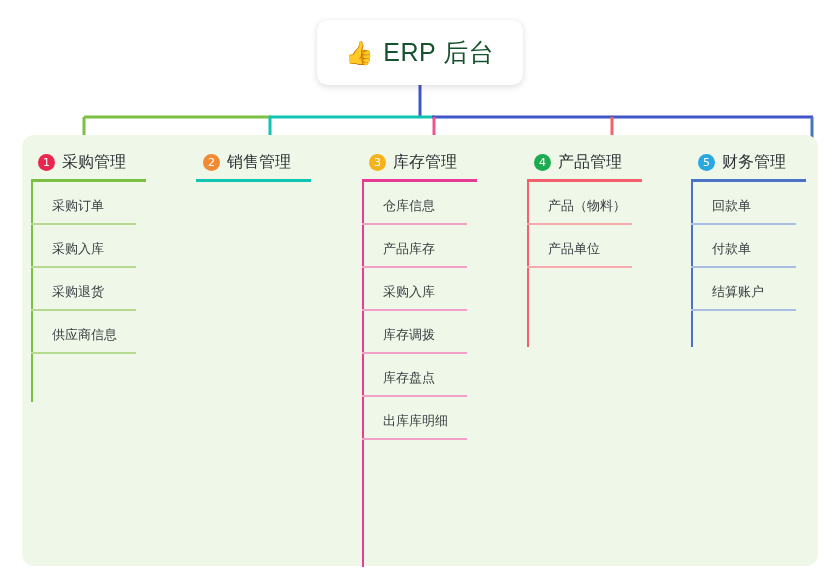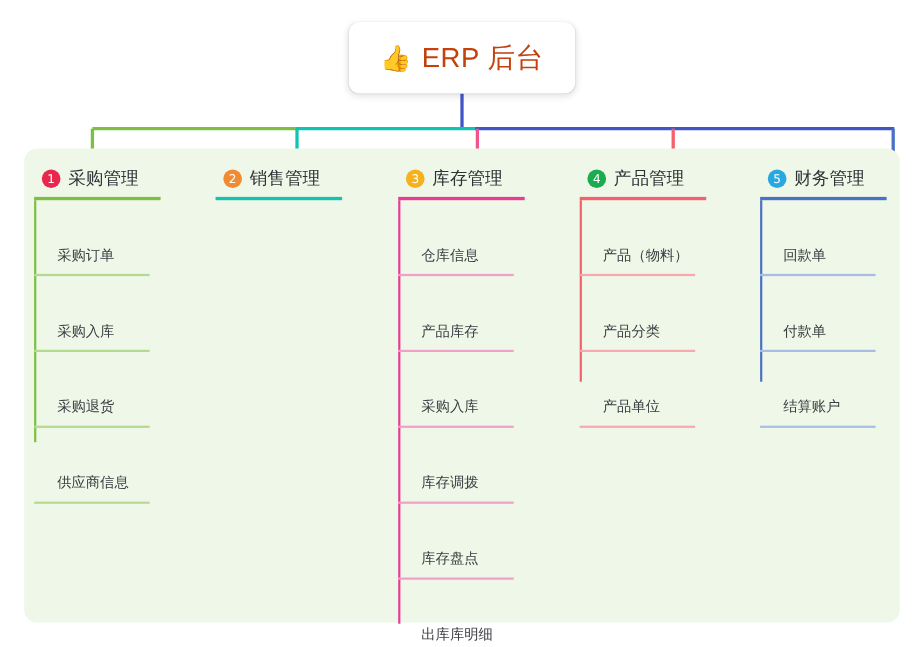--- a/index.html
+++ b/index.html
@@ -38,21 +38,21 @@
   }
   .title-emoji {
     font-size: 23px;
     line-height: 1;
     margin-right: 9px;
     display: inline-block;
     transform: translateY(1px);
   }
   .title-text {
     font-size: 25px;
-    color: #c2410c;
+    color: #14532d;
     letter-spacing: 0.5px;
     white-space: nowrap;
     text-align: center;
   }
 
   
   #connectors {
     position: absolute;
     left: 0; top: 0;
     width: 839px; height: 588px;
@@ -122,21 +122,21 @@
     padding-top: 0;
   }
   .trunk {
     position: absolute;
     left: 0px;
     top: 0;
     width: 2px;
   }
   .item {
     position: relative;
-    height: 69px;
+    height: 43px;
     box-sizing: border-box;
   }
   .item-label {
     position: absolute;
     left: 21px;
     bottom: 10px;
     font-size: 13px;
     color: #3a3c40;
     white-space: nowrap;
   }
@@ -246,24 +246,20 @@
           <span class="col-title">产品管理</span>
         </div>
         <div class="head-rule" style="background: rgb(244, 96, 108);"></div>
         <div class="items">
           <div class="trunk" style="background: rgb(244, 96, 108); height: 165px;"></div>
           <div class="item">
             <span class="item-label">产品（物料）</span>
             <div class="item-rule" style="background: rgb(247, 169, 174);"></div>
           </div>
           <div class="item">
-            <span class="item-label">产品分类</span>
-            <div class="item-rule" style="background: rgb(247, 169, 174);"></div>
-          </div>
-          <div class="item">
             <span class="item-label">产品单位</span>
             <div class="item-rule" style="background: rgb(247, 169, 174);"></div>
           </div>
         </div>
       </div>
       <div class="col col-5" style="left: 691px;">
         <div class="col-head">
           <span class="badge" style="background: rgb(41, 167, 225);">5</span>
           <span class="col-title">财务管理</span>
         </div>

